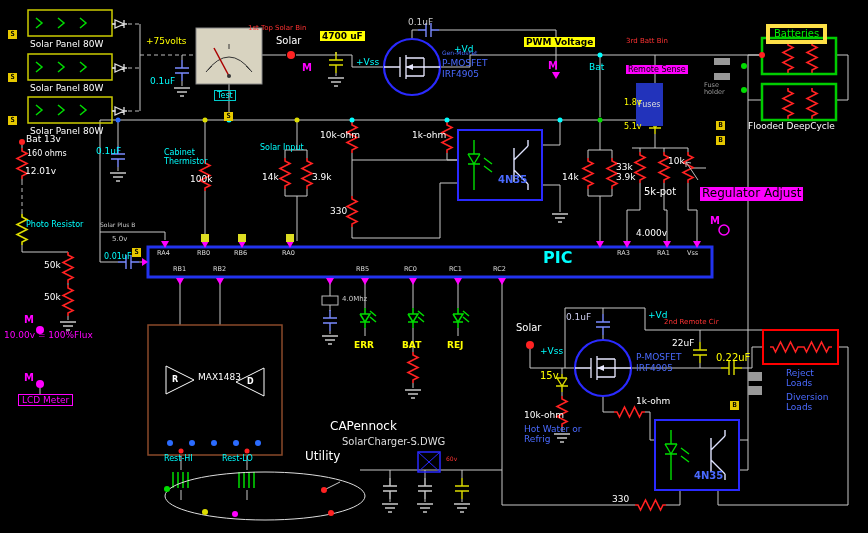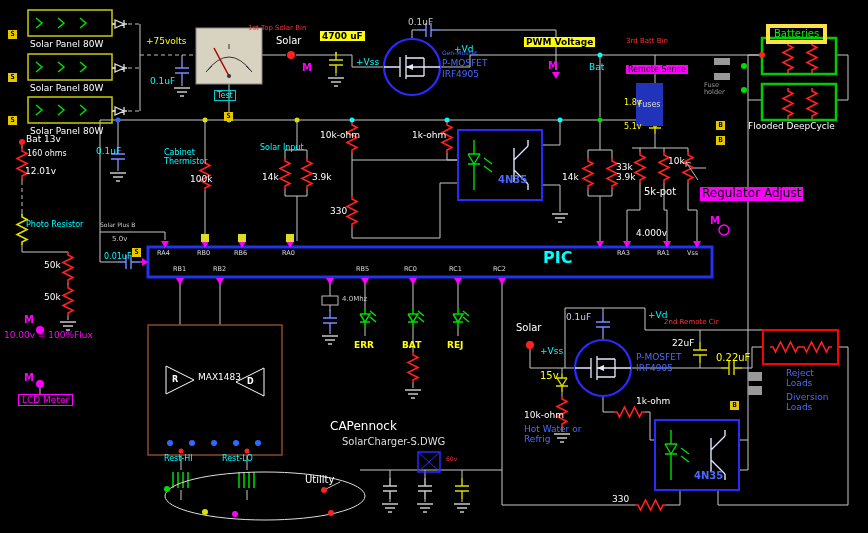--- a/index.html
+++ b/index.html
@@ -320,21 +320,21 @@
 <span class="lbl b" style="left:354px;top:340px;color:#ffff00">ERR</span>
 <span class="lbl b" style="left:402px;top:340px;color:#ffff00">BAT</span>
 <span class="lbl b" style="left:447px;top:340px;color:#ffff00">REJ</span>
 <span class="lbl" style="left:198px;top:372px">MAX1483</span>
 <span class="lbl b" style="left:172px;top:375px;font-size:8px">R</span>
 <span class="lbl b" style="left:247px;top:377px;font-size:8px">D</span>
 <span class="lbl" style="left:164px;top:454px;color:#00ffff;font-size:8px">Rest-HI</span>
 <span class="lbl" style="left:222px;top:454px;color:#00ffff;font-size:8px">Rest-LO</span>
 <span class="lbl" style="left:330px;top:420px;font-size:12px">CAPennock</span>
 <span class="lbl" style="left:342px;top:436px;color:#dddddd;font-size:10px">SolarCharger-S.DWG</span>
-<span class="lbl" style="left:305px;top:474px;font-size:10px">Utility</span>
+<span class="lbl" style="left:305px;top:450px;font-size:12px">Utility</span>
 <span class="lbl" style="left:446px;top:456px;color:#ff3333;font-size:6px">60v</span>
 
 <span class="lbl" style="left:516px;top:322px;font-size:10px">Solar</span>
 <span class="lbl" style="left:540px;top:346px;color:#00ffff">+Vss</span>
 <span class="lbl" style="left:636px;top:352px;color:#4a6aff">P-MOSFET</span>
 <span class="lbl" style="left:636px;top:363px;color:#4a6aff">IRF4905</span>
 <span class="lbl" style="left:648px;top:310px;color:#00ffff">+Vd</span>
 <span class="lbl" style="left:566px;top:312px;color:#ccccee">0.1uF</span>
 <span class="lbl" style="left:664px;top:318px;color:#ff3333;font-size:7px">2nd Remote Cir</span>
 <span class="lbl" style="left:672px;top:338px">22uF</span>

